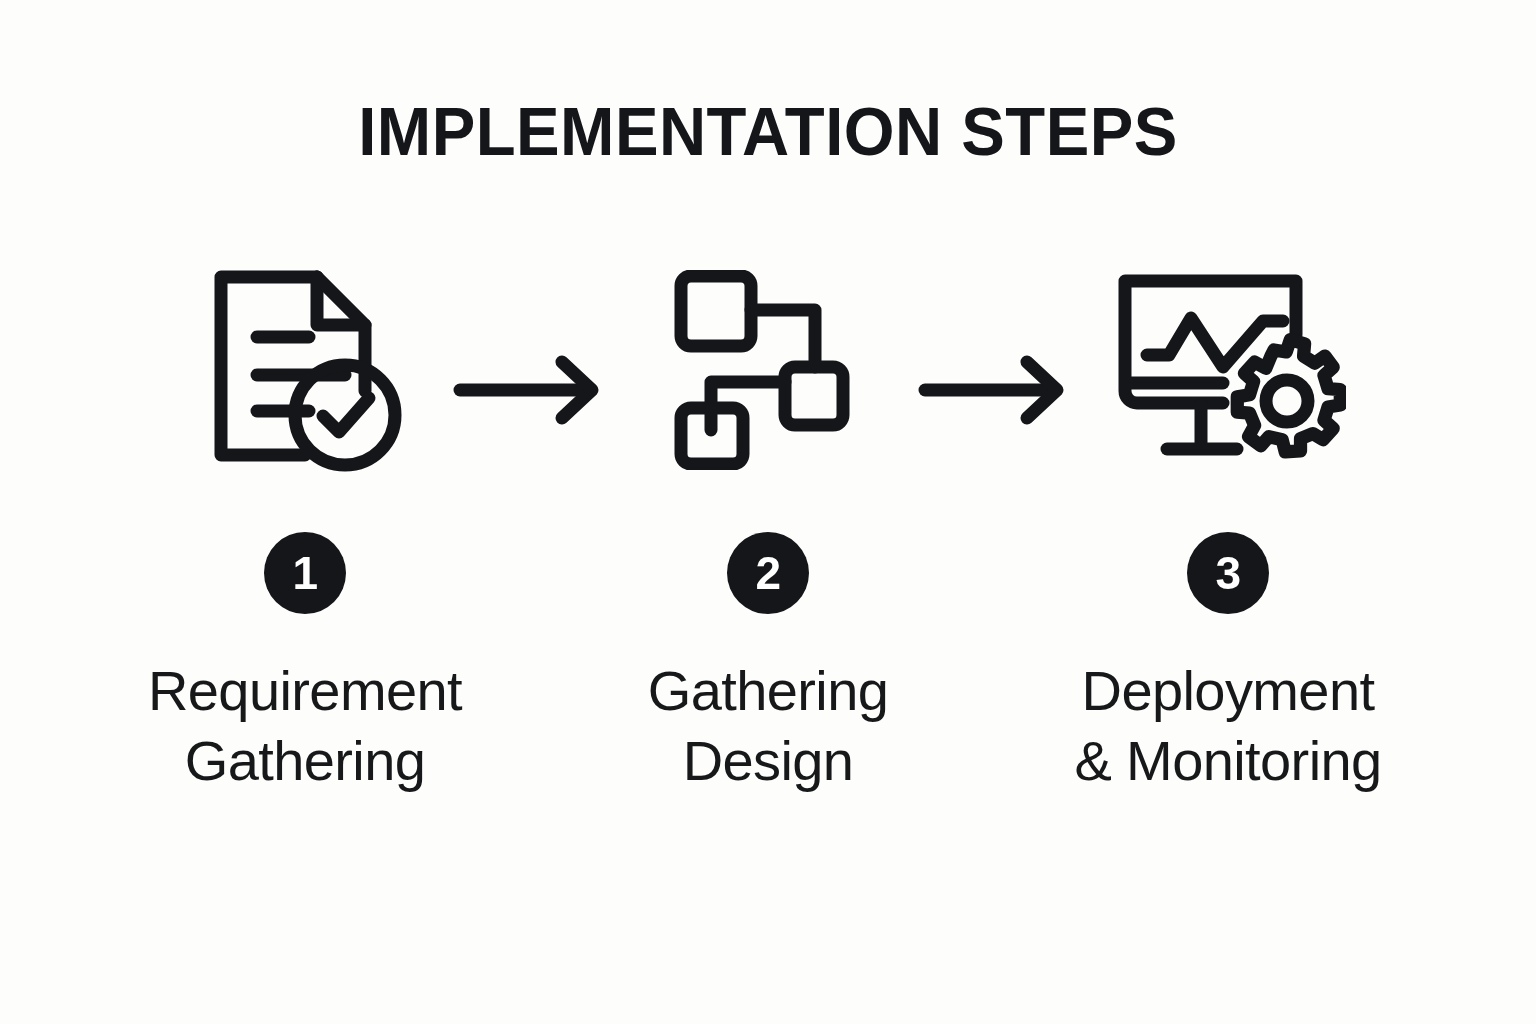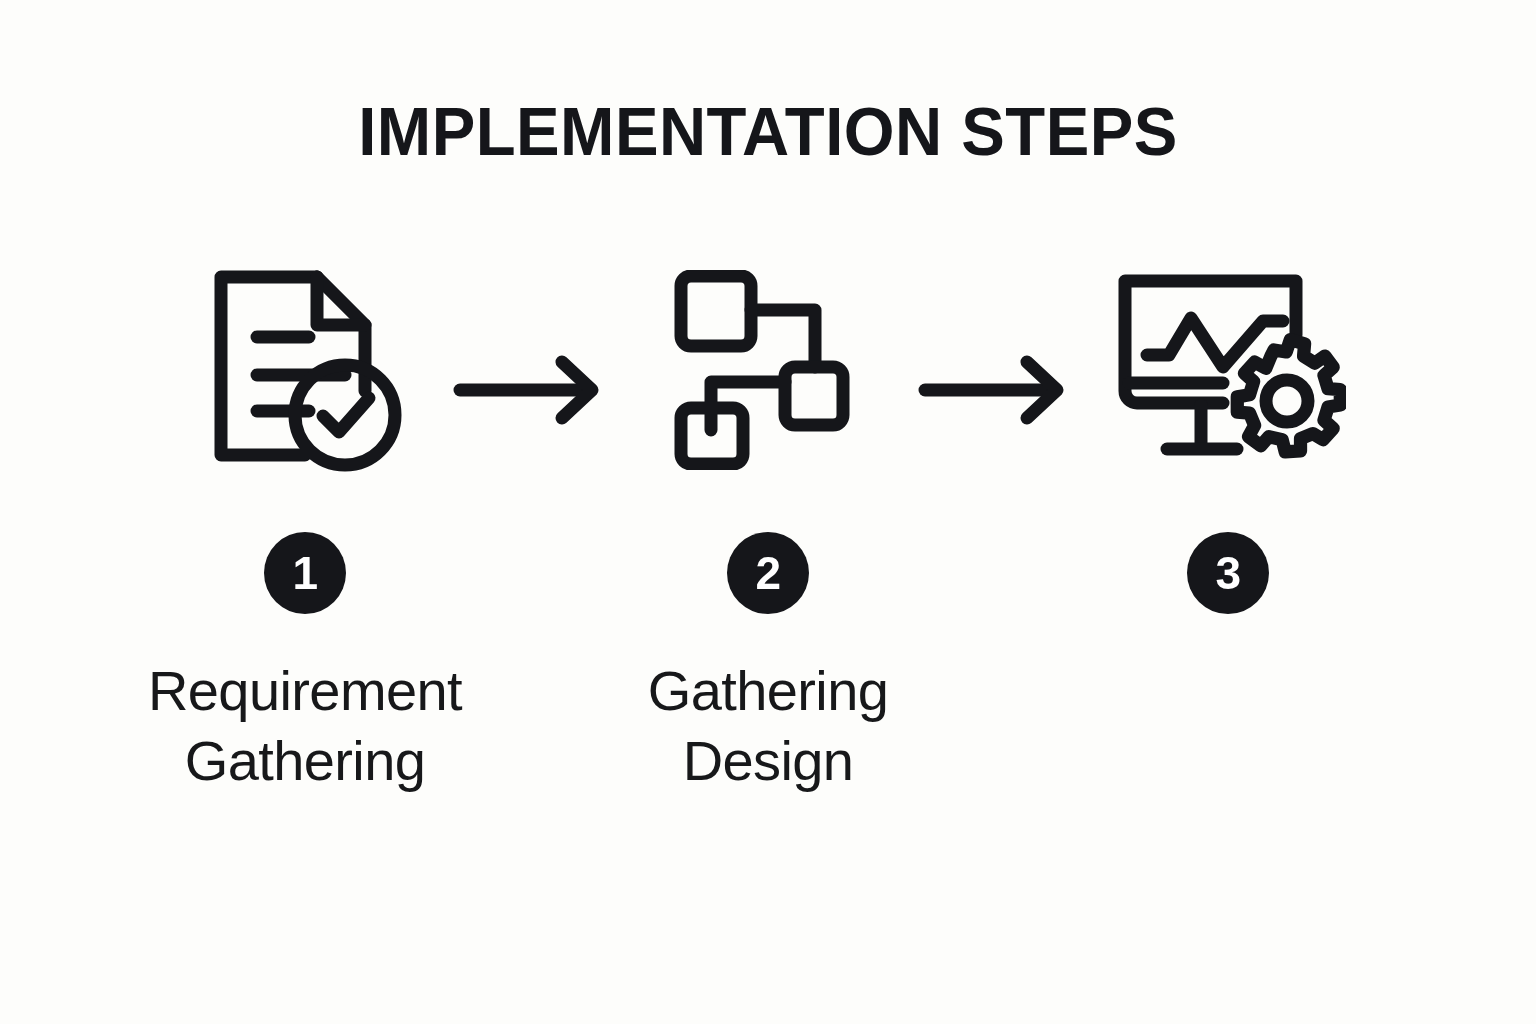--- a/index.html
+++ b/index.html
@@ -188,20 +188,22 @@
                      L-24 8 L-36 7 L-36 -8 L-24 -10
                      L-20 -23 L-29 -31 L-19 -42 L-8 -36
                      L-3 -48 Z" transform="scale(1.02)"></path>
             <circle cx="13" cy="-4" r="21"></circle>
           </g>
         </svg>
       </div>
       <div class="badge">
         <span class="badge-num">3</span>
       </div>
+      <div class="step-label">Deployment
+&amp; Monitoring</div>
     </div>
 
   </div>
 
   <div class="arrow arrow-1">
     <svg width="170" height="70" viewBox="0 0 170 70" fill="none" stroke="#15161a" stroke-width="13" stroke-linecap="round" stroke-linejoin="round">
       <line x1="10" y1="35" x2="138" y2="35"></line>
       <polyline points="112,7 142,35 112,63"></polyline>
     </svg>
   </div>

